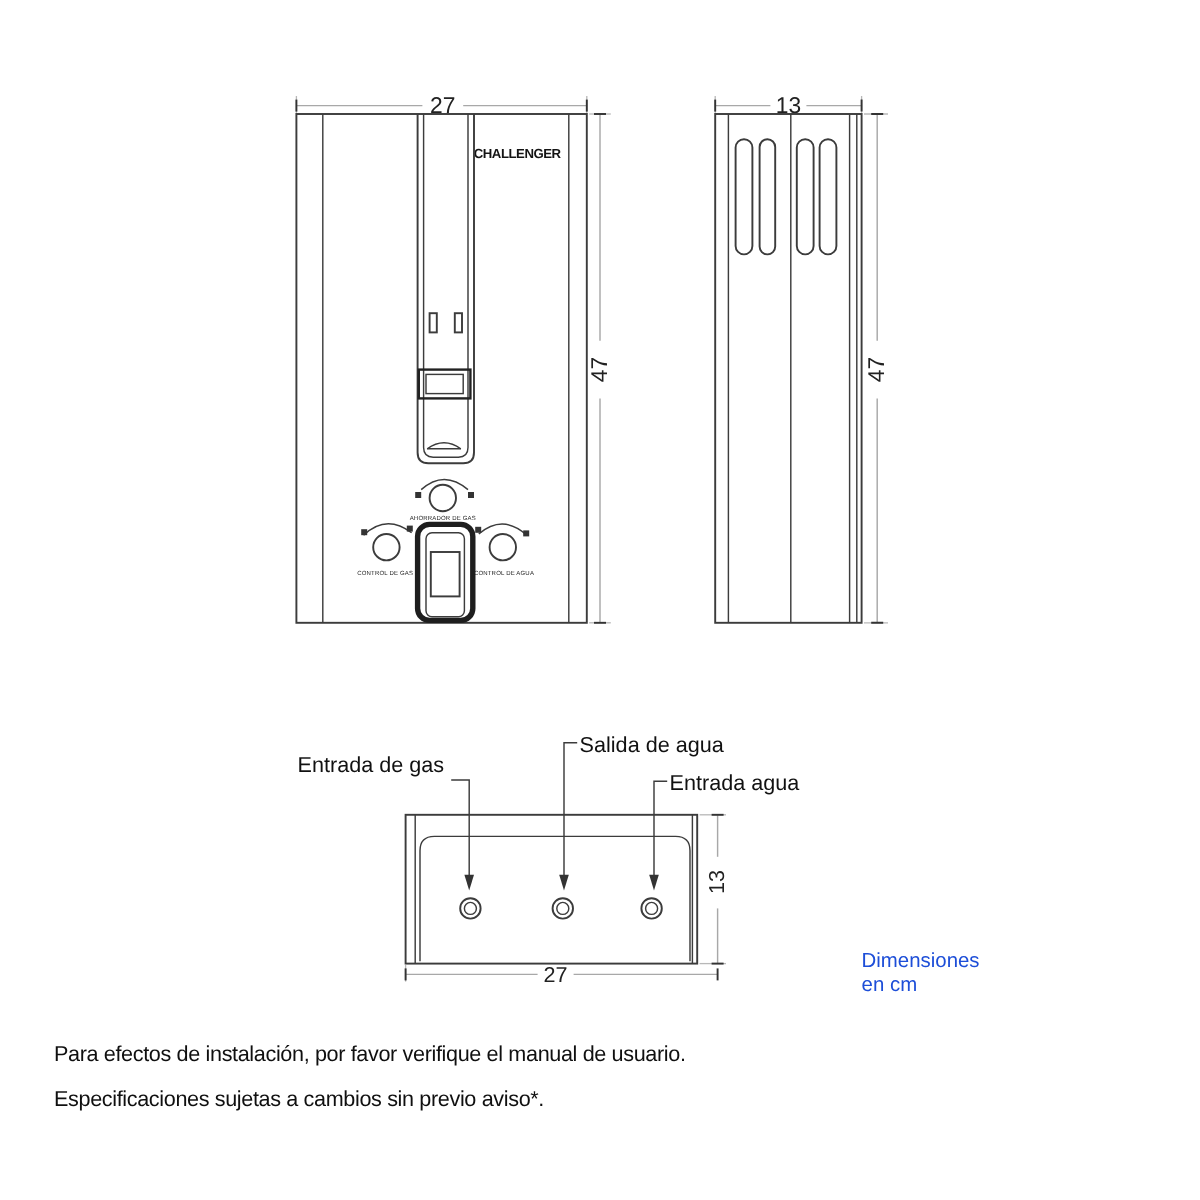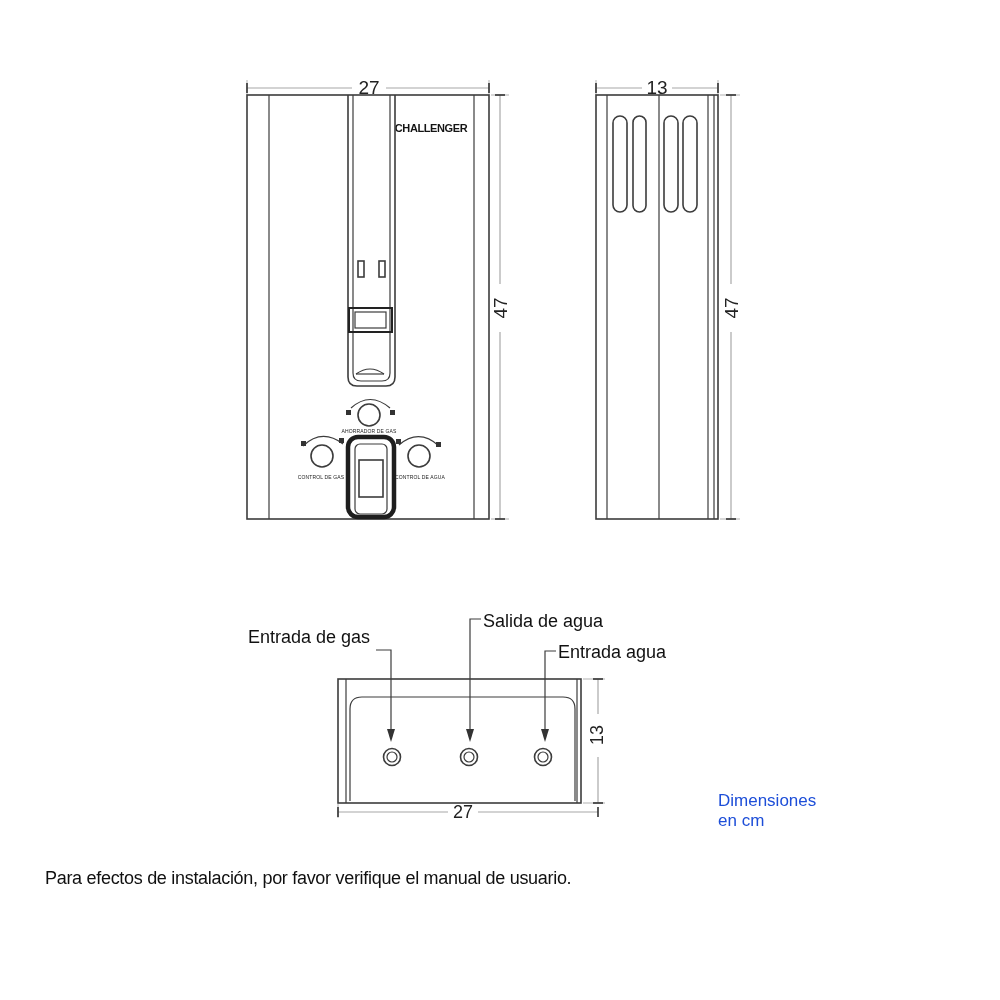--- a/index.html
+++ b/index.html
@@ -188,15 +188,16 @@
         <line class="tick" x1="598" y1="807" x2="598" y2="817"></line>
         <text class="dimtxt-s" x="463" y="818" text-anchor="middle">27</text>
       </g>
     </g>
   </svg>
 
   <div id="units-note">Dimensiones en cm</div>
 
   <div id="footer-note">
     <div>Para efectos de instalación, por favor verifique el manual de usuario.</div>
+    <div>Especificaciones sujetas a cambios sin previo aviso*.</div>
   </div>
 
 </div>
 
 </body></html>

